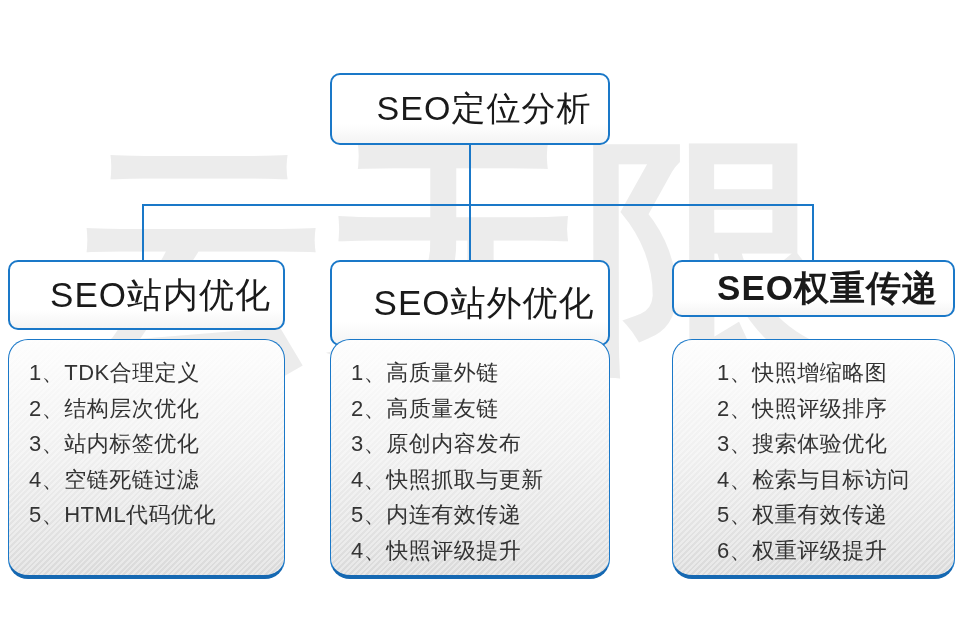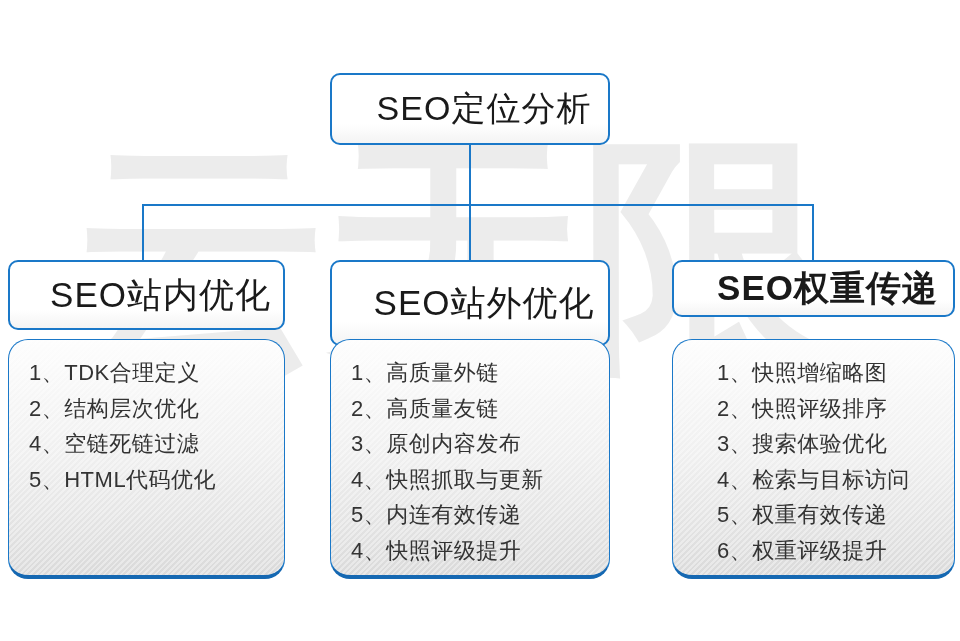--- a/index.html
+++ b/index.html
@@ -84,20 +84,21 @@
   <div class="node" id="root-box">SEO定位分析</div>
 
   <div class="node" id="col1-header">SEO站内优化</div>
   <div class="node" id="col2-header">SEO站外优化</div>
   <div class="node" id="col3-header">SEO权重传递</div>
 
   <div class="panel" id="col1-panel">
     <ul>
       <li>1、TDK合理定义</li>
       <li>2、结构层次优化</li>
+      <li>3、站内标签优化</li>
       <li>4、空链死链过滤</li>
       <li>5、HTML代码优化</li>
     </ul>
   </div>
 
   <div class="panel" id="col2-panel">
     <ul>
       <li>1、高质量外链</li>
       <li>2、高质量友链</li>
       <li>3、原创内容发布</li>

